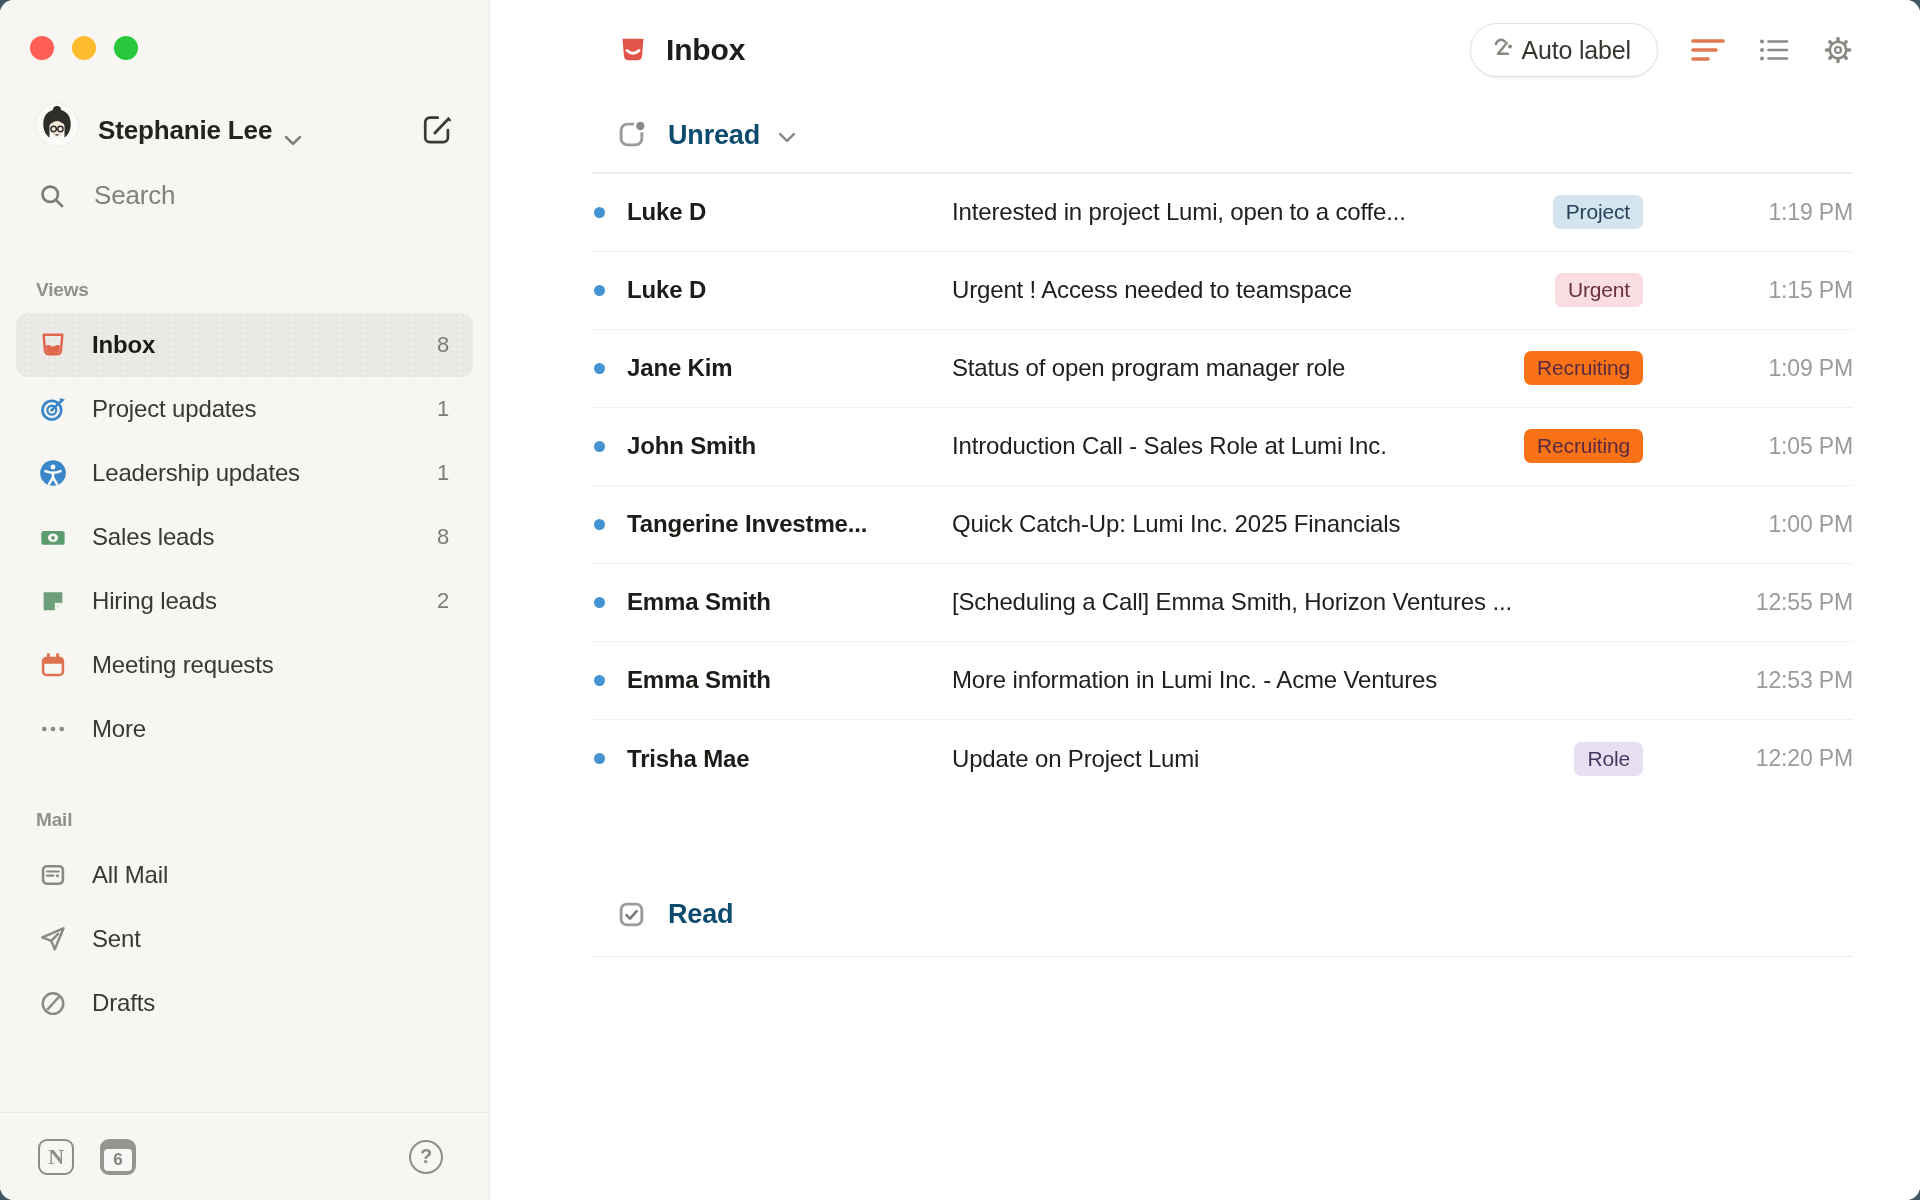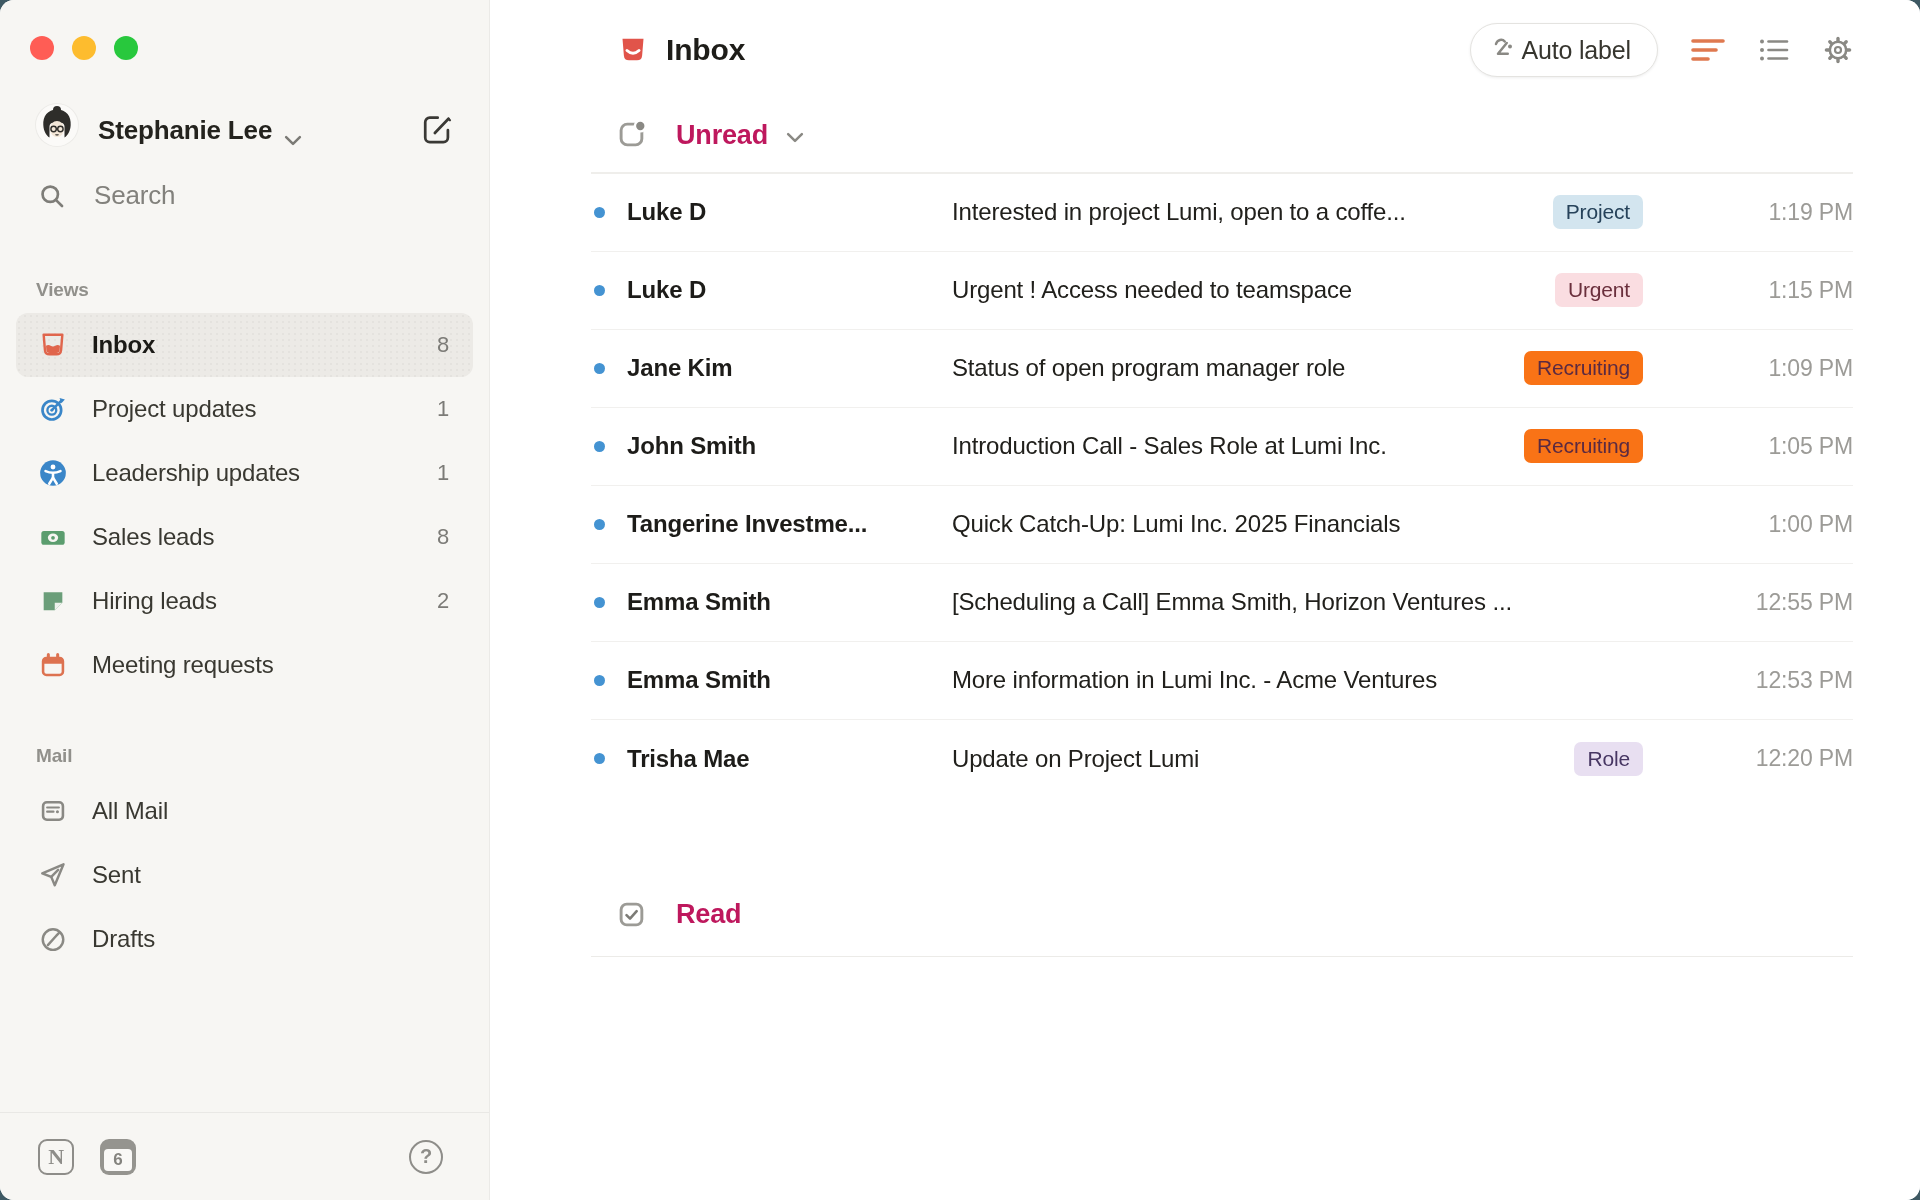--- a/index.html
+++ b/index.html
@@ -102,21 +102,21 @@
   .auto-label-btn {
     display:flex; align-items:center; 
     background:#FFFFFF; border:1px solid #E4E3E0; border-radius:27px;
     padding:11px 26px 11px 20px; cursor:pointer;
     box-shadow:0 1px 3px rgba(0,0,0,0.07);
   }
   .auto-label-text { font-size:25px; font-weight:500; color:#37362F; }
   .icon-btn { cursor:pointer; display:flex; align-items:center; }
 
   .section-header { display:flex; align-items:center; padding-left:128px; height:50px; }
-  .section-header .sh-label { margin-left:30px; font-size:27px; font-weight:700; color:#be185d; }
+  .section-header .sh-label { margin-left:22px; font-size:27px; font-weight:700; color:#0c4a6e; }
   .section-header .sh-chevron { margin-left:18px; margin-top:4px; cursor:pointer; }
   .section-header.unread { margin-top:10px; }
   .section-header.read { margin-top:92px; }
 
   .list-divider { height:1.5px; background:#EFEEEB; margin:12px 67px 0 101px; }
   .read-divider { height:1.5px; background:#ECEBE8; margin:16px 67px 0 101px; }
 
   .email-list { margin:0 67px 0 101px; display:flex; flex-direction:column; }
   .email-row {
     display:grid;
@@ -265,20 +265,31 @@
           <svg width="28" height="28" viewBox="0 0 24 24">
             <rect x="3.5" y="6" width="17" height="14.5" rx="2.8" fill="none" stroke="#DD7250" stroke-width="2.2"></rect>
             <path d="M6.3,6 H17.7 A2.8,2.8 0 0 1 20.5,8.8 V11 H3.5 V8.8 A2.8,2.8 0 0 1 6.3,6 Z" fill="#DD7250"></path>
             <path d="M8,3 V7 M16,3 V7" stroke="#DD7250" stroke-width="2.6" stroke-linecap="round"></path>
           </svg>
         </span>
         <span class="nav-label">Meeting requests</span>
         <span class="nav-count"></span>
       </div>
 
+      <div class="nav-item">
+        <span class="nav-icon">
+          <svg width="28" height="28" viewBox="0 0 24 24" fill="#8A8984">
+            <circle cx="4.5" cy="12" r="2"></circle>
+              <circle cx="12" cy="12" r="2"></circle>
+              <circle cx="19.5" cy="12" r="2"></circle>
+          </svg>
+        </span>
+        <span class="nav-label">More</span>
+        <span class="nav-count"></span>
+      </div>
     </div>
 
     <div class="section-label mail">Mail</div>
 
     <div class="nav-list">
       <div class="nav-item">
         <span class="nav-icon">
           <svg width="28" height="28" viewBox="0 0 24 24" fill="none" stroke="#8A8984" stroke-linecap="round">
             <rect x="3.5" y="4.5" width="17" height="15" rx="3.2" stroke-width="2.2"></rect>
             <path d="M7,9 H17" stroke-width="1.9"></path>

